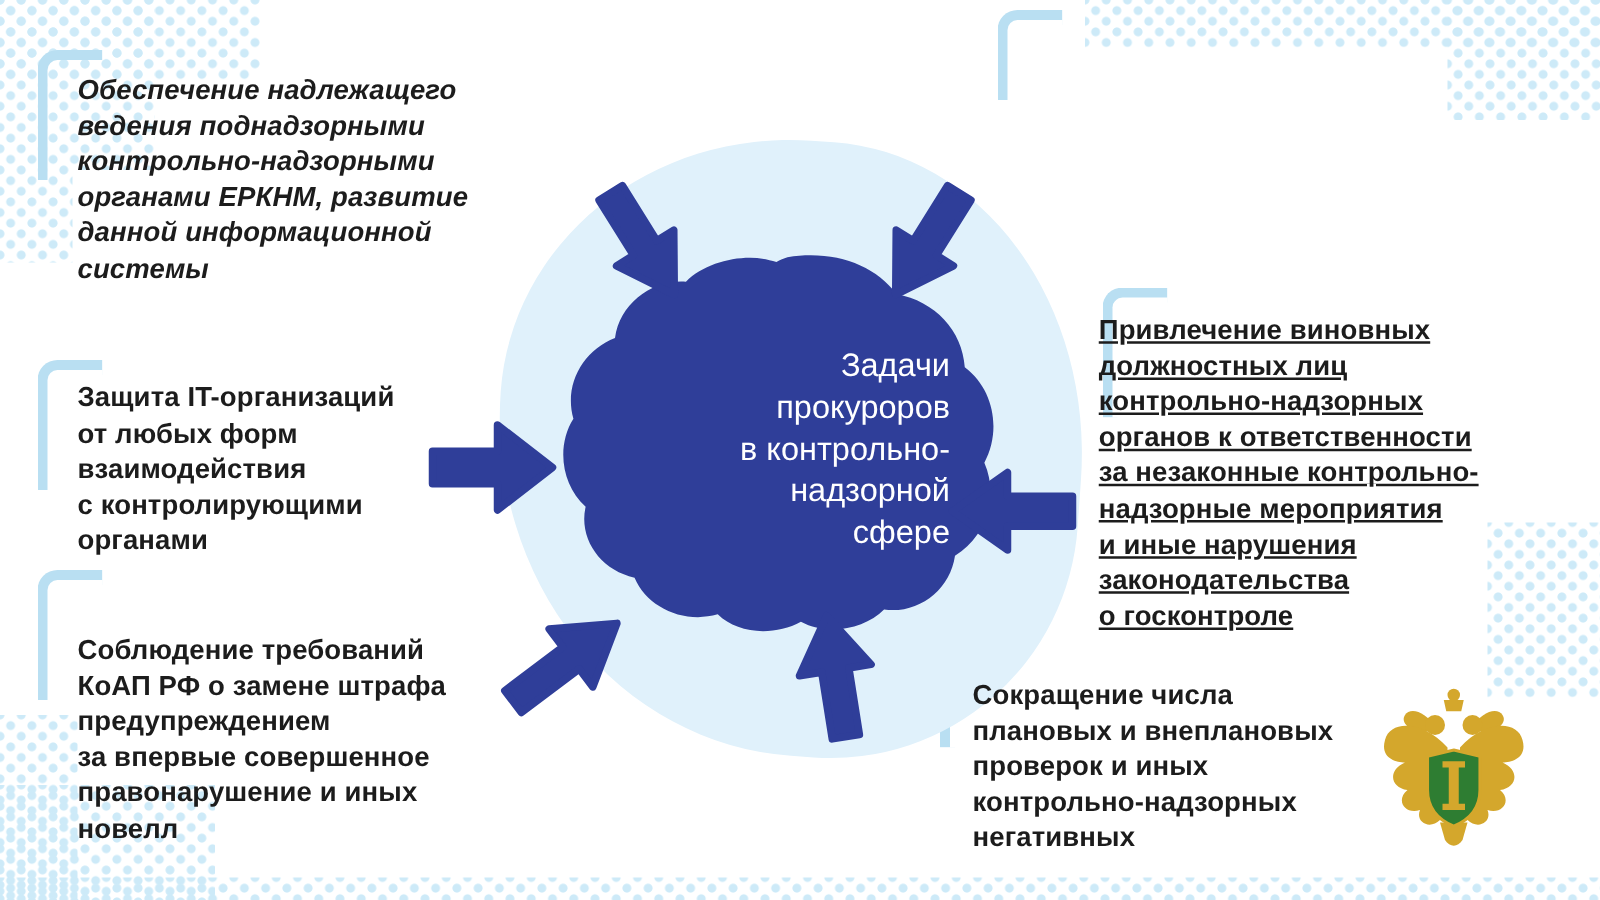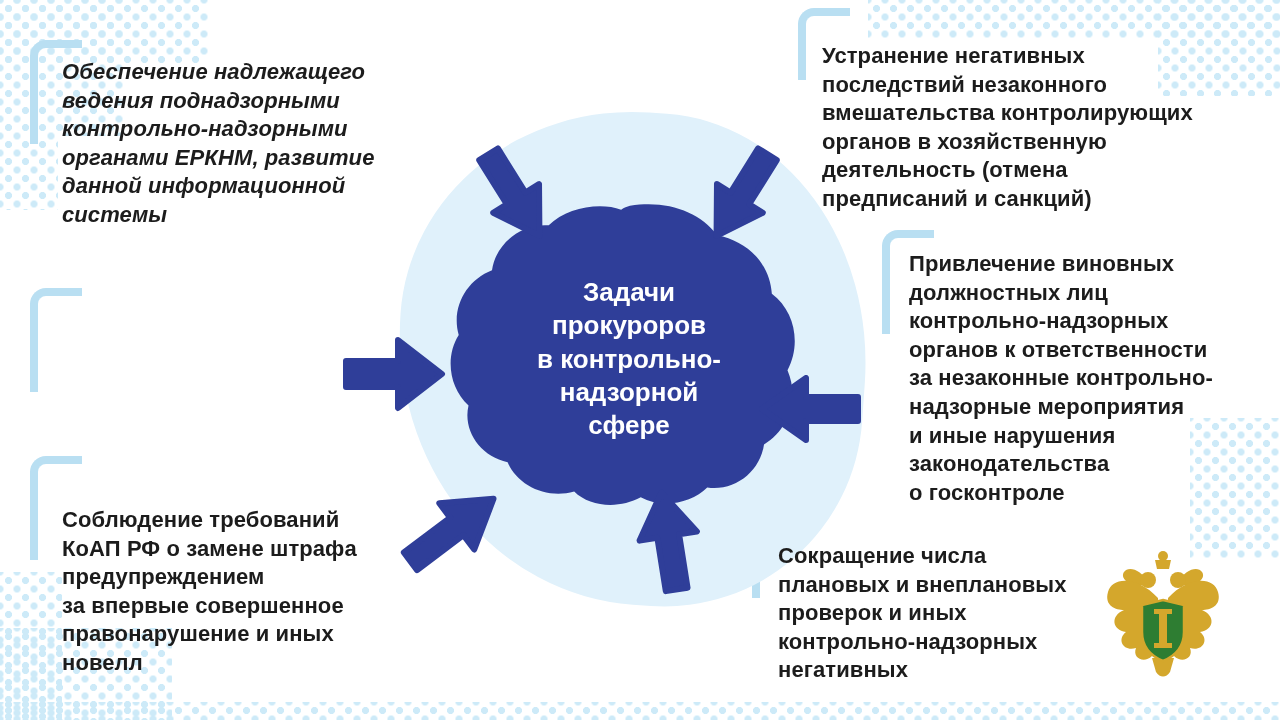--- a/index.html
+++ b/index.html
@@ -29,22 +29,22 @@
     position:absolute;left:398px;top:112px;width:468px;height:492px;
     background:var(--light-blob,#e0f1fb);
     border-radius:52% 48% 44% 56% / 46% 54% 42% 58%;
     transform:rotate(4deg);
     z-index:1;
   }
   .blob-dark{position:absolute;left:442px;top:196px;width:372px;height:318px;z-index:2;}
   .blob-dark path{fill:var(--primary-blue,#2f3e99);}
   .center-label{
     position:absolute;left:498px;top:276px;width:262px;
-    color:#ffffff;font-weight:700;font-size:26px;line-height:1.28;
-    text-align:center;white-space:pre-line;z-index:3;
+    color:#ffffff;font-weight:400;font-size:26px;line-height:1.28;
+    text-align:right;white-space:pre-line;z-index:3;
   }
   .arrow{position:absolute;z-index:3;}
   .arrow svg{overflow:visible;display:block;}
   .arrow path{
     fill:var(--primary-blue,#2f3e99);
     stroke:var(--primary-blue,#2f3e99);
     stroke-width:6;stroke-linejoin:round;
   }
   .task{
     position:absolute;
@@ -126,27 +126,26 @@
         <path d="M4,24 L58,24 L58,6 L102,35 L58,64 L58,46 L4,46 Z"></path>
       </svg>
   </div>
 
   <div class="task" style="left:62px;top:58px;width:370px;font-style:italic;">Обеспечение надлежащего
 ведения поднадзорными
 контрольно-надзорными
 органами ЕРКНМ, развитие
 данной информационной
 системы</div>
-  <div class="task" style="left:822px;top:42px;width:440px;">Устранение негативных
-последствий незаконного
-вмешательства контролирующих
-органов в хозяйственную
-деятельность (отмена
-предписаний и санкций)</div>
-  <div class="task" style="left:909px;top:250px;width:370px;">Привлечение виновных
+  <div class="task" style="left:62px;top:304px;width:320px;">Защита IT-организаций
+от любых форм
+взаимодействия
+с контролирующими
+органами</div>
+  <div class="task" style="left:879px;top:250px;width:370px;text-decoration:underline;">Привлечение виновных
 должностных лиц
 контрольно-надзорных
 органов к ответственности
 за незаконные контрольно-
 надзорные мероприятия
 и иные нарушения
 законодательства
 о госконтроле</div>
   <div class="task" style="left:62px;top:506px;width:370px;">Соблюдение требований
 КоАП РФ о замене штрафа

